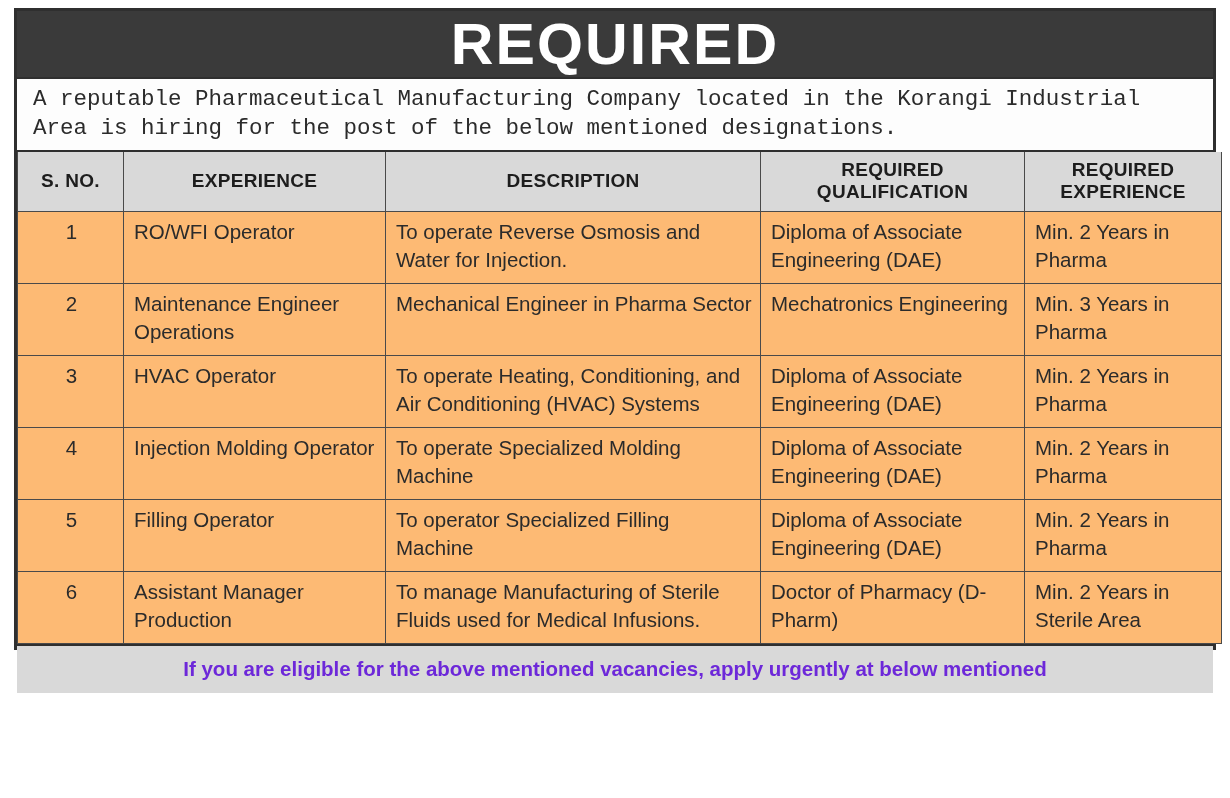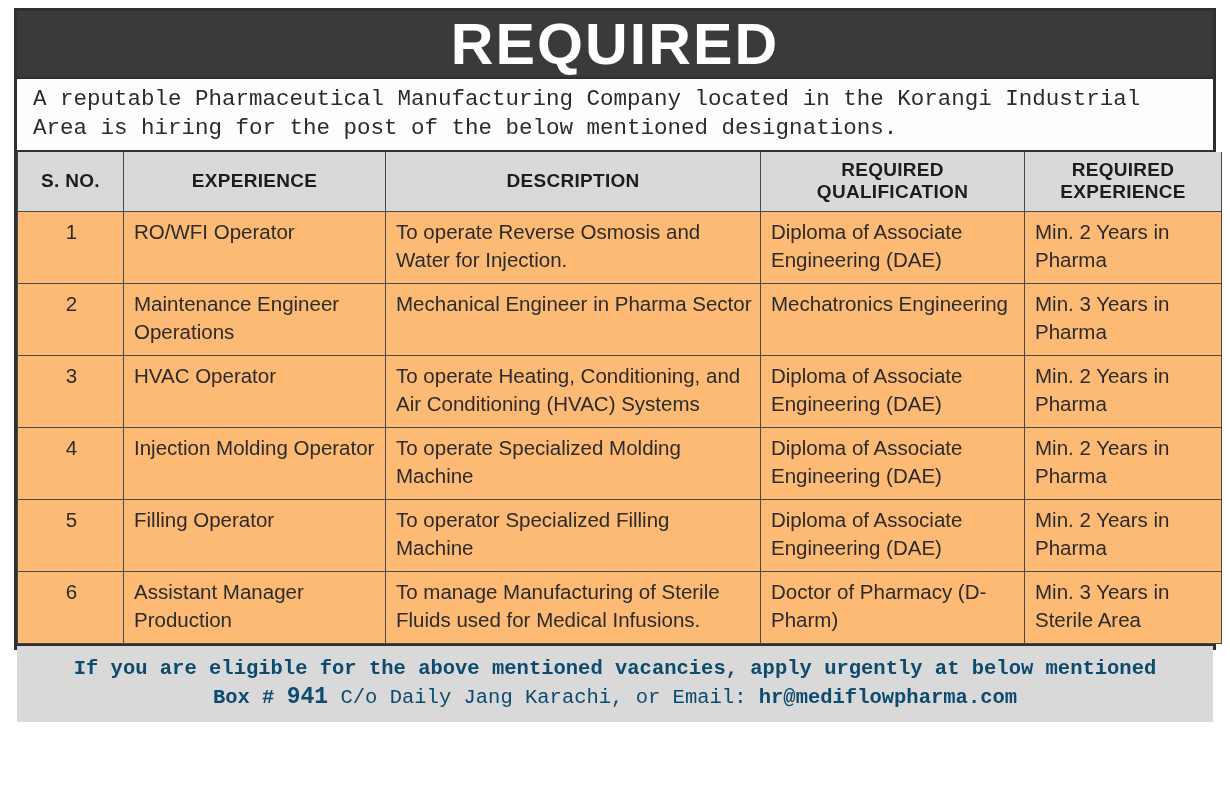--- a/index.html
+++ b/index.html
@@ -117,22 +117,22 @@
     flex: 0 0 auto;
     background: #d9d9d9;
     border-top: 2px solid #2f2f2f;
     text-align: center;
     padding: 8px 10px 10px 10px;
   }
   .footer-line {
     font-size: 20.5px;
     line-height: 29px;
     font-weight: bold;
-    color: #0c4a6e;
-    font-family: Liberation Mono, monospace;
+    color: #6d28d9;
+    font-family: Liberation Sans, sans-serif;
   }
   .footer-line .light {
     font-weight: normal;
   }
   .footer-line .strong-num {
     font-weight: bold;
     font-size: 23px;
   }
   .spacer { flex: 1 1 auto; }
 </style>
@@ -207,31 +207,25 @@
           <td>Filling Operator</td>
           <td>To operator Specialized Filling Machine</td>
           <td>Diploma of Associate Engineering (DAE)</td>
           <td>Min. 2 Years in Pharma</td>
         </tr>
         <tr>
           <td class="cell-sno">6</td>
           <td>Assistant Manager Production</td>
           <td>To manage Manufacturing of Sterile Fluids used for Medical Infusions.</td>
           <td>Doctor of Pharmacy (D-Pharm)</td>
-          <td>Min. 3 Years in Sterile Area</td>
+          <td>Min. 2 Years in Sterile Area</td>
         </tr>
       </tbody>
     </table>
 
     <div class="spacer"></div>
 
     <div class="footer">
       <div class="footer-line">If you are eligible for the above mentioned vacancies, apply urgently at below mentioned</div>
-      <div class="footer-line">
-        <span>Box #</span>
-        <span class="strong-num">941</span>
-        <span class="light">C/o Daily Jang Karachi, or Email:</span>
-        <span>hr@mediflowpharma.com</span>
-      </div>
     </div>
 
   </div>
 </div>
 
 </body></html>

